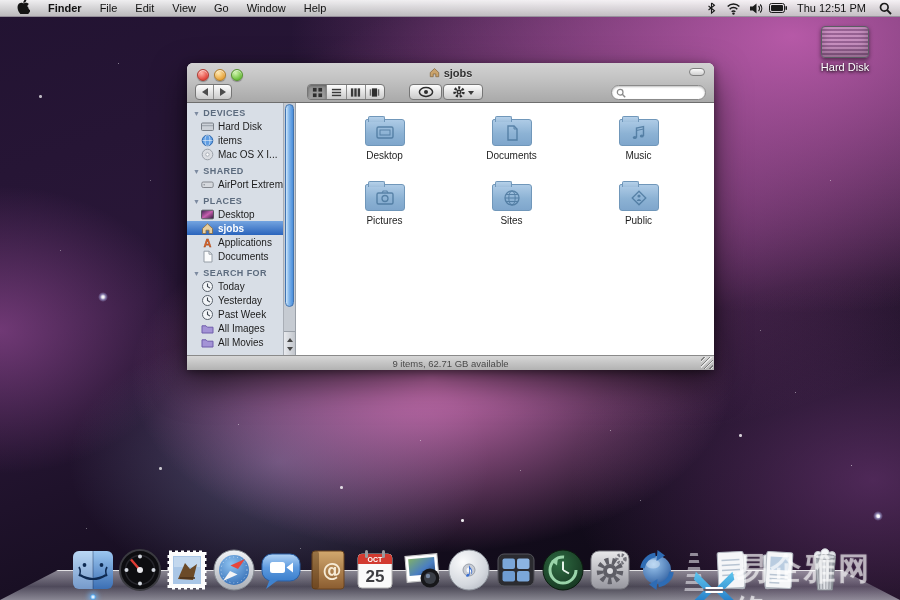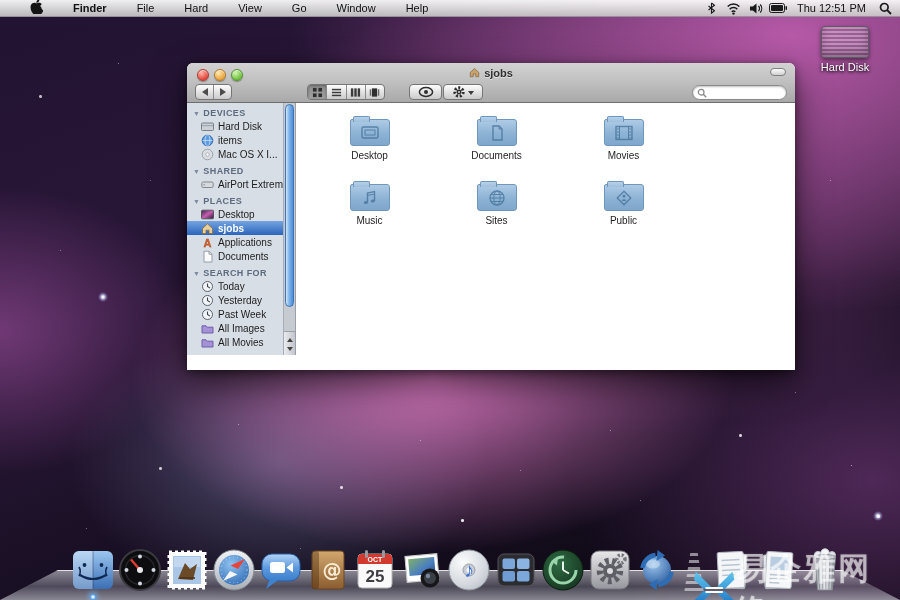--- a/index.html
+++ b/index.html
@@ -27,41 +27,41 @@
       795px 392px 0 0 rgba(255,255,255,.6), 851px 465px 0 0 rgba(255,255,255,.7),
       878px 516px 0 1px rgba(255,255,255,.9), 830px 180px 0 0 rgba(255,255,255,.6),
       60px 250px 0 0 rgba(255,255,255,.5), 150px 180px 0 0 rgba(255,255,255,.45),
       760px 330px 0 0 rgba(255,255,255,.5), 640px 500px 0 0 rgba(255,255,255,.55); }
   .glowstar { position:absolute; width:10px; height:10px; border-radius:50%;
     background:radial-gradient(circle, rgba(255,255,255,.95) 15%, rgba(190,200,255,.5) 40%, rgba(190,200,255,0) 70%); }
   
   .menubar { position:absolute; top:0; left:0; width:900px; height:17px; z-index:40;
     background:linear-gradient(180deg, rgba(250,250,250,.95), rgba(200,200,200,.92));
     border-bottom:1px solid rgba(60,50,70,.5); display:flex; align-items:center; font-size:11px; color:#111; }
-  .menubar .left { display:flex; align-items:center; gap:12px; padding-left:21px;text-align:right; }
+  .menubar .left { display:flex; align-items:center; gap:0; padding-left:8px;text-align:right; }
   .mi { padding:0 9px; line-height:16px; cursor:default; }
   .mi.app { font-weight:bold; }
   .menubar .right { margin-left:auto; display:flex; align-items:center; gap:4px; padding-right:6px; }
   .sticon { display:inline-flex; align-items:center; justify-content:center; width:18px; height:16px; }
   .clock { padding:0 6px; font-size:11px; }
   
   .dicon { position:absolute; width:110px; text-align:center; color:#fff; font-size:11px; }
   .dicon .lbl { display:block; margin-top:3px; text-shadow:0 1px 3px rgba(0,0,0,.95), 0 0 4px rgba(0,0,0,.6); }
   .hd-img { width:48px; height:32px; margin:0 auto; border-radius:4px; border:1px solid #5a5d63;
     background:linear-gradient(180deg,#d9dce1 0%, #c2c6cd 30%, #9aa0a8 32%, #d4d7dc 34%, #b8bcc4 100%);
     box-shadow:inset 0 -6px 8px rgba(0,0,0,.25), 0 2px 4px rgba(0,0,0,.5);
     background-image:repeating-linear-gradient(180deg, rgba(255,255,255,.35) 0 2px, rgba(120,125,132,.35) 2px 4px); }
   .dvd-img { position:relative; width:46px; height:46px; margin:0 auto; border-radius:50%;
     background:radial-gradient(circle, #ffffff 10%, #d4d8de 22%, #eef0f4 34%, #b9c0ca 48%, #e6e9ef 62%, #a8aeba 78%, #d2d6dd 90%, #8e95a2 100%);
     box-shadow:0 2px 4px rgba(0,0,0,.5); }
   .dvd-img::after { content:""; position:absolute; left:18px; top:18px; width:10px; height:10px; border-radius:50%;
     background:#e9ebf0; border:2px solid #b8bdc6; }
   .dvd-txt { position:absolute; left:0; right:0; bottom:6px; font-size:6px; color:#b8942a; font-weight:bold; letter-spacing:1px; }
   
-  .window { position:absolute; left:187px; top:63px; width:608px; height:307px; border-radius:6px 6px 0 0;
+  .window { position:absolute; left:187px; top:63px; width:527px; height:307px; border-radius:6px 6px 0 0;
     background:#fff; box-shadow:0 14px 34px rgba(0,0,0,.6), 0 2px 8px rgba(0,0,0,.45); font-size:10px; }
   .whead { position:absolute; top:0; left:0; right:0; height:40px; border-radius:6px 6px 0 0;
     background:linear-gradient(180deg,#d2d2d2 0%, #c3c3c3 40%, #a9a9a9 100%); border-bottom:1px solid #6e6e6e; }
   .tl { position:absolute; top:6px; width:12px; height:12px; border-radius:50%; box-shadow:inset 0 1px 1px rgba(255,255,255,.7), 0 1px 1px rgba(0,0,0,.3); }
   .tl.red { left:10px; background:radial-gradient(circle at 35% 30%, #ffb3a8, #e2453c 70%); border:1px solid #b03a30; }
   .tl.yel { left:27px; background:radial-gradient(circle at 35% 30%, #ffe9b0, #e8a33a 70%); border:1px solid #b07c28; }
   .tl.grn { left:44px; background:radial-gradient(circle at 35% 30%, #d2f5b0, #6cbf3c 70%); border:1px solid #55922e; }
   .wtitle { position:absolute; top:2px; left:0; right:0; text-align:center; font-size:11px; font-weight:bold; color:#303030;
     text-shadow:0 1px 0 rgba(255,255,255,.5); display:flex; justify-content:center; align-items:center; gap:4px; height:15px; }
   .lozenge { position:absolute; right:9px; top:5px; width:16px; height:8px; border-radius:4px; border:1px solid #7f7f7f;
@@ -77,21 +77,21 @@
   .viewseg span { flex:1; height:100%; display:flex; align-items:center; justify-content:center; border-right:1px solid #8a8a8a; }
   .viewseg span:last-child { border-right:none; }
   .viewseg .on { background:linear-gradient(180deg,#8f8f8f,#a3a3a3); box-shadow:inset 0 1px 3px rgba(0,0,0,.35); }
   .qlbtn { left:222px; width:33px; }
   .actbtn { left:256px; width:40px; gap:2px; }
   .caret { width:0; height:0; border:3px solid transparent; border-top:4px solid #3c3c3c; margin-top:4px; }
   .search { position:absolute; top:22px; right:8px; width:95px; height:15px; border-radius:8px;
     border:1px solid #8a8a8a; background:#fff; display:flex; align-items:center; padding:0 4px; box-shadow:inset 0 1px 2px rgba(0,0,0,.25); }
   .search input { border:none; outline:none; width:70px; font-size:9px; background:transparent; }
   
-  .wbody { position:absolute; top:40px; bottom:15px; left:0; right:0; display:flex; }
+  .wbody { position:absolute; top:40px; bottom:15px; left:0; right:0; display:flex;gap:15px; }
   .sidebar { position:relative; width:109px; background:#d8dee6; border-right:1px solid #9aa0a8; overflow:hidden; }
   .slist { position:absolute; top:0; left:0; right:12px; bottom:0; overflow:hidden; }
   .shead { display:flex; align-items:center; gap:3px; padding:5px 0 1px 6px; font-size:9px; font-weight:bold;
     color:#5c6b7e; letter-spacing:.4px; }
   .shead .tri { font-size:7px; color:#7c8aa0; }
   .srow { display:flex; align-items:center; gap:4px; height:14px; padding-left:14px; color:#1c1c1c; cursor:default; white-space:nowrap; }
   .srow.sel { background:linear-gradient(180deg,#74a4e0 0%, #2a64bc 100%); color:#fff; font-weight:bold; }
   .sic { display:inline-flex; width:13px; height:13px; flex:none; }
   
   .sbar { position:absolute; top:0; right:0; bottom:0; width:12px; background:#c6cbd2; border-left:1px solid #a9aeb6; }
@@ -148,21 +148,21 @@
 
   <div class="menubar">
     <div class="left">
       <span class="mi">
         <svg width="13" height="15" viewBox="0 0 15 18">
             <path fill="#141414" d="M12.1 9.4c0-2.2 1.8-3.2 1.9-3.3-1-1.5-2.6-1.7-3.2-1.7-1.3-.1-2.6.8-3.2.8-.7 0-1.7-.8-2.8-.8C3.3 4.5 2 5.3 1.2 6.6c-1.8 3-.4 7.3 1.2 9.7.8 1.2 1.8 2.5 3 2.4 1.2 0 1.7-.8 3.1-.8s1.9.8 3.1.8c1.3 0 2.1-1.2 2.9-2.4.9-1.3 1.3-2.6 1.3-2.7-.1 0-2.7-1-2.7-4.2zM10 3.2c.7-.8 1.1-1.9 1-3-1 0-2.1.7-2.8 1.5C7.6 2.4 7.1 3.5 7.2 4.6c1.1.1 2.2-.6 2.8-1.4z"></path>
           </svg>
       </span>
       <span class="mi app">Finder</span>
       <span class="mi">File</span>
-      <span class="mi">Hard</span>
+      <span class="mi">Edit</span>
       <span class="mi">View</span>
       <span class="mi">Go</span>
       <span class="mi">Window</span>
       <span class="mi">Help</span>
     </div>
     <div class="right">
       <span class="sticon">
         <svg width="11" height="14" viewBox="0 0 13 14">
             <path d="M6.5 1 V13 L10 10.2 L3 4.6 M3 9.4 L10 3.8 L6.5 1" stroke="#1a1a1a" stroke-width="1.3" fill="none"></path>
           </svg>
@@ -454,38 +454,38 @@
             <div class="folder">
                 <svg width="22" height="18" viewBox="0 0 22 18">
                   <path d="M7 2 h6 l3 3 V16 H7 Z" fill="none" stroke="#426f96" stroke-width="1.4"></path>
                   <path d="M13 2 v3 h3" fill="none" stroke="#426f96" stroke-width="1"></path>
                 </svg>
               </div>
             <span class="flabel">Documents</span>
           </div>
           <div class="fcell">
             <div class="folder">
-                <svg width="22" height="18" viewBox="0 0 22 18">
-                  <rect x="3" y="2.5" width="16" height="13" fill="none" stroke="#426f96" stroke-width="1.4"></rect>
-                  <path d="M6.5 2.5 V15.5 M15.5 2.5 V15.5" stroke="#426f96" stroke-width="1"></path>
-                  <path d="M3.8 5 h2 M3.8 8 h2 M3.8 11 h2 M3.8 14 h2 M16.2 5 h2 M16.2 8 h2 M16.2 11 h2 M16.2 14 h2" stroke="#426f96" stroke-width="1"></path>
-                </svg>
-              </div>
-            <span class="flabel">Movies</span>
-          </div>
-          <div class="fcell">
-            <div class="folder">
                 <svg width="18" height="18" viewBox="0 0 18 18">
                   <path d="M6.5 13.5 V4 L13.5 2.5 V12" fill="none" stroke="#426f96" stroke-width="1.4"></path>
                   <ellipse cx="4.8" cy="13.6" rx="2" ry="1.5" fill="#426f96"></ellipse>
                   <ellipse cx="11.8" cy="12.1" rx="2" ry="1.5" fill="#426f96"></ellipse>
                   <path d="M6.5 6.5 L13.5 5" stroke="#426f96" stroke-width="1.2"></path>
                 </svg>
               </div>
             <span class="flabel">Music</span>
+          </div>
+          <div class="fcell">
+            <div class="folder">
+                <svg width="22" height="17" viewBox="0 0 22 17">
+                  <rect x="3" y="4" width="16" height="11" rx="1.5" fill="none" stroke="#426f96" stroke-width="1.4"></rect>
+                  <path d="M8 4 L9.2 2 H12.8 L14 4" fill="none" stroke="#426f96" stroke-width="1.2"></path>
+                  <circle cx="11" cy="9.5" r="3" fill="none" stroke="#426f96" stroke-width="1.3"></circle>
+                </svg>
+              </div>
+            <span class="flabel">Pictures</span>
           </div>
           <div class="fcell">
             <div class="folder">
                 <svg width="18" height="18" viewBox="0 0 18 18">
                   <circle cx="9" cy="9" r="7" fill="none" stroke="#426f96" stroke-width="1.3"></circle>
                   <ellipse cx="9" cy="9" rx="3.2" ry="7" fill="none" stroke="#426f96" stroke-width="1"></ellipse>
                   <path d="M2 9 h14 M3 5.5 h12 M3 12.5 h12" stroke="#426f96" stroke-width="1"></path>
                 </svg>
               </div>
             <span class="flabel">Sites</span>
@@ -497,20 +497,24 @@
                   <circle cx="9" cy="7" r="1.6" fill="#426f96"></circle>
                   <path d="M6.8 12 C6.8 9.8 11.2 9.8 11.2 12 Z" fill="#426f96"></path>
                 </svg>
               </div>
             <span class="flabel">Public</span>
           </div>
         </div>
       </div>
     </div>
 
+    <div class="statusbar">
+      <span>9 items, 62.71 GB available</span>
+      <span class="grip"></span>
+    </div>
   </div>
 
   <div class="dockshelf"></div>
   <span class="rundot"></span>
   <div class="dockrow">
 
     <div class="di">
       <svg viewBox="0 0 44 44">
           <defs>
             <linearGradient id="fing" x1="0" y1="0" x2="0" y2="1">

